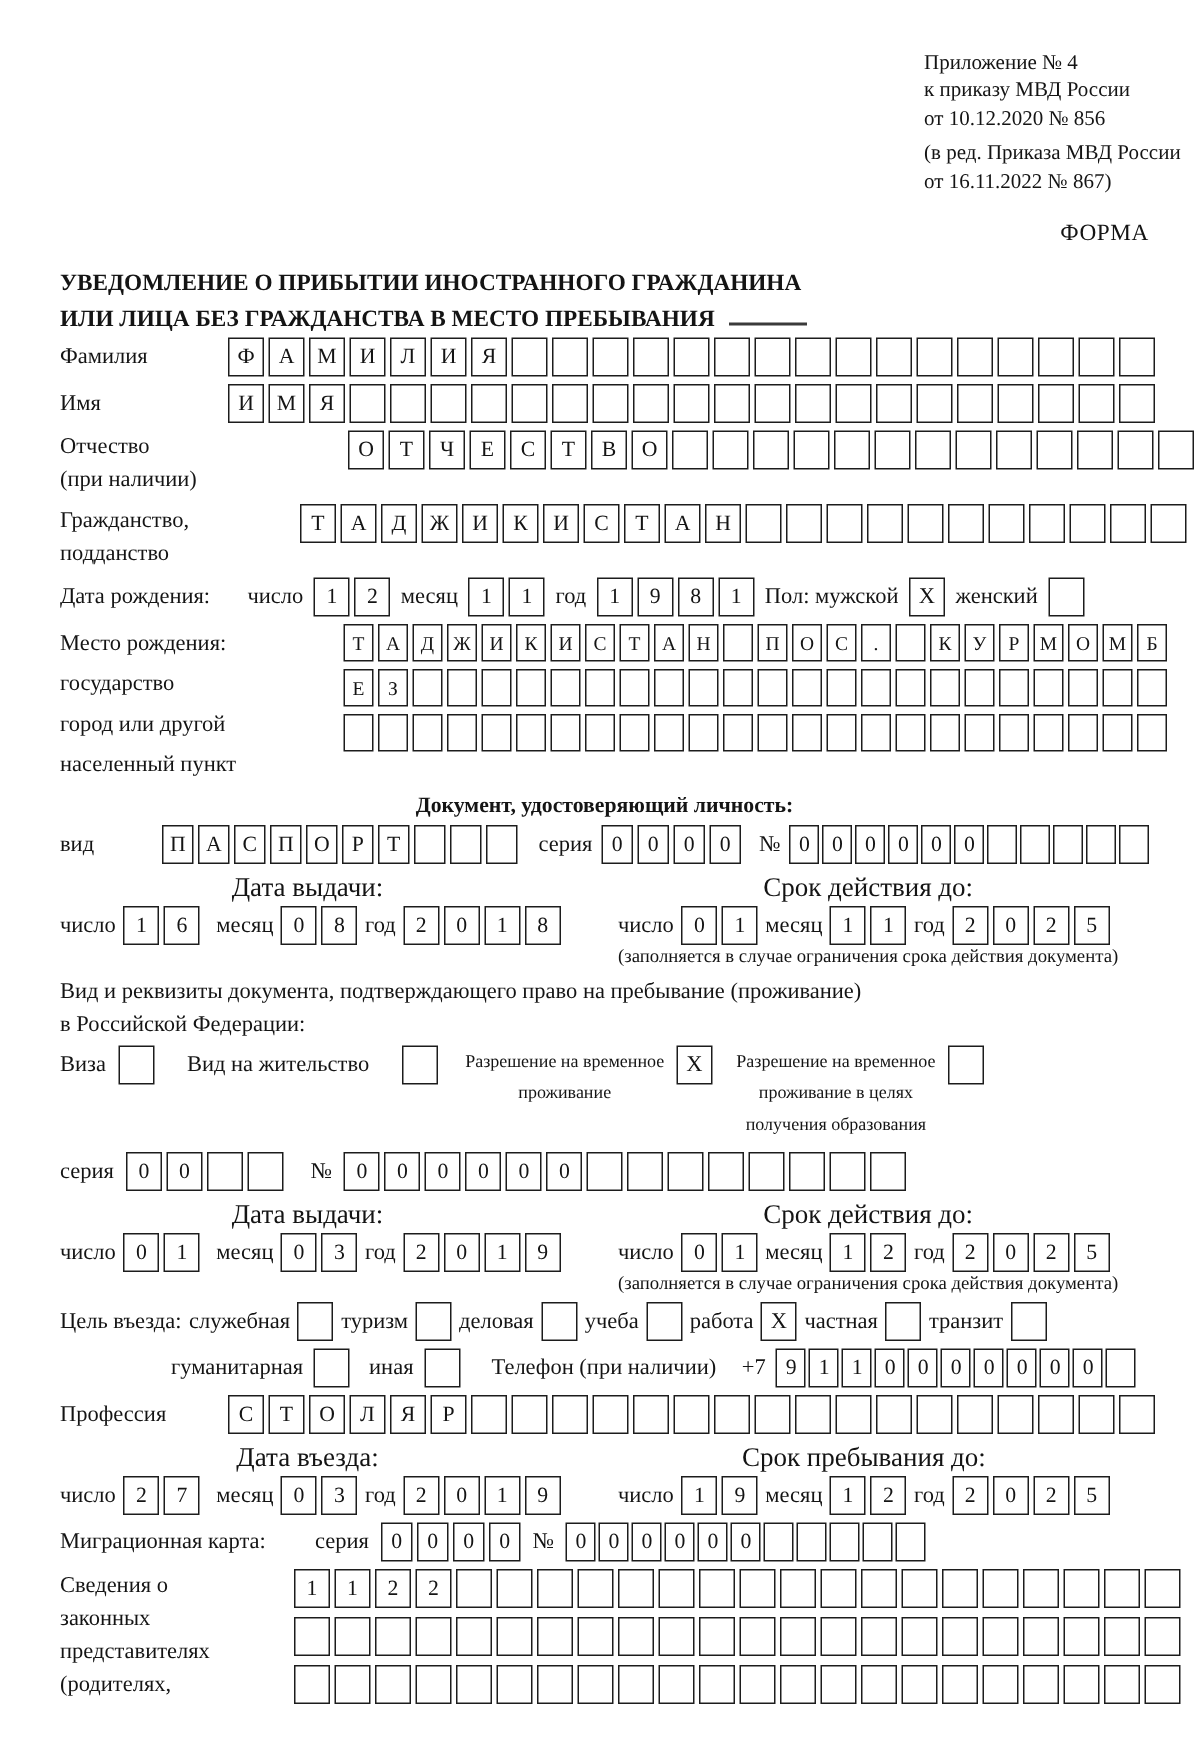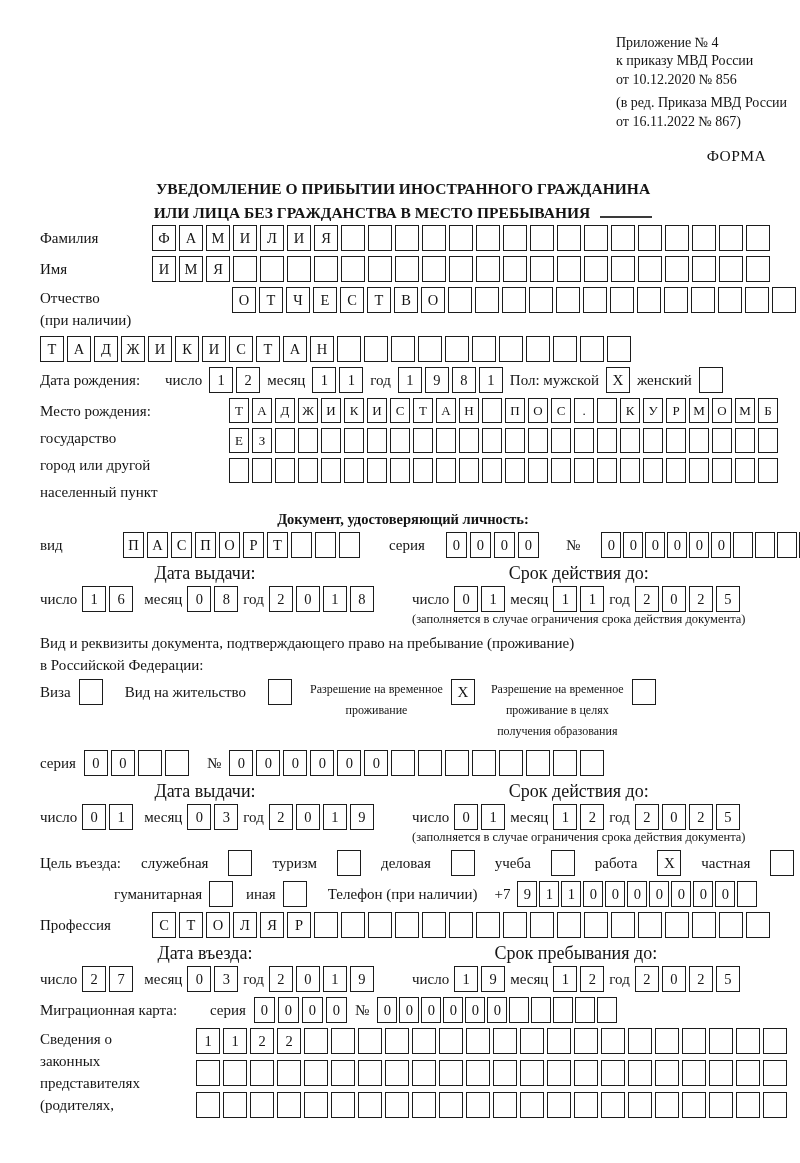--- a/index.html
+++ b/index.html
@@ -4,21 +4,21 @@
 <style>
   html,body{margin:0;padding:0;background:#fff;}
   body{width:800px;height:1163px;overflow:hidden;color:#141414;
        font-family:"Liberation Serif","DejaVu Serif",serif;}
   .page{padding:34px 34px 0 40px;}
 
   
   .hdr{margin-left:576px;width:190px;font-size:14px;line-height:1.32;}
   .hdr .gap{height:5px;}
   .forma{text-align:right;font-weight:normal;font-size:15.5px;margin-top:16px;letter-spacing:.4px;}
-  .title{text-align:center;font-weight:bold;font-size:15.5px;line-height:1.55;margin-top:12px;}
+  .title{font-weight:bold;font-size:15.5px;line-height:1.55;margin-top:12px;}
   .blank-line{display:inline-block;width:52px;border-bottom:2px solid #3a3a3a;margin-left:10px;}
   .sec-head{font-weight:bold;font-size:14.6px;margin-top:22px;margin-bottom:18px;letter-spacing:.2px;}
 
   
   .cells{display:flex;gap:3px;flex:none;}
   .cell{box-sizing:border-box;flex:none;width:24px;height:26px;border:1.5px solid #1c1c1c;
         display:flex;align-items:center;justify-content:center;font-size:14.5px;background:#fff;}
   .cells.md .cell{width:21px;}
   .cells.sm{gap:2px}.cells.sm .cell{width:20px;}
   .cells.xs{gap:3px}.cells.xs .cell{width:20px;height:25px;font-size:13px;}
@@ -142,20 +142,24 @@
         <span class="cell"></span>
         <span class="cell"></span>
         <span class="cell"></span>
         <span class="cell"></span>
         <span class="cell"></span>
         <span class="cell"></span>
       </div>
   </div>
 
   <div class="frow top">
+    <div class="lblcol" style="width:136px">
+      <div>Гражданство,</div>
+      <div>подданство</div>
+    </div>
     <div class="cells">
         <span class="cell">Т</span>
         <span class="cell">А</span>
         <span class="cell">Д</span>
         <span class="cell">Ж</span>
         <span class="cell">И</span>
         <span class="cell">К</span>
         <span class="cell">И</span>
         <span class="cell">С</span>
         <span class="cell">Т</span>
@@ -284,21 +288,21 @@
           <span class="cell"></span>
           <span class="cell"></span>
           <span class="cell"></span>
           <span class="cell"></span>
         </div>
     </div>
   </div>
 
   <div style="text-align:center;font-weight:bold;font-size:14.5px;margin:3px 0 4px 0">Документ, удостоверяющий личность:</div>
 
-  <div class="frow" style="gap:21px">
+  <div class="frow" style="gap:6px">
     <span class="lbl" style="width:62px">вид</span>
     <div class="cells md">
         <span class="cell">П</span>
         <span class="cell">А</span>
         <span class="cell">С</span>
         <span class="cell">П</span>
         <span class="cell">О</span>
         <span class="cell">Р</span>
         <span class="cell">Т</span>
         <span class="cell"></span>
@@ -467,21 +471,21 @@
             <span class="cell">2</span>
             <span class="cell">0</span>
             <span class="cell">2</span>
             <span class="cell">5</span>
           </div>
       </div>
       <div class="note">(заполняется в случае ограничения срока действия документа)</div>
     </div>
   </div>
 
-  <div class="frow" style="gap:20px">
+  <div class="frow" style="gap:5px">
     <span class="lbl">Цель въезда:</span>
     <span class="lbl">служебная</span>
     <span class="chk"></span>
     <span class="lbl">туризм</span>
     <span class="chk"></span>
     <span class="lbl">деловая</span>
     <span class="chk"></span>
     <span class="lbl">учеба</span>
     <span class="chk"></span>
     <span class="lbl">работа</span>

